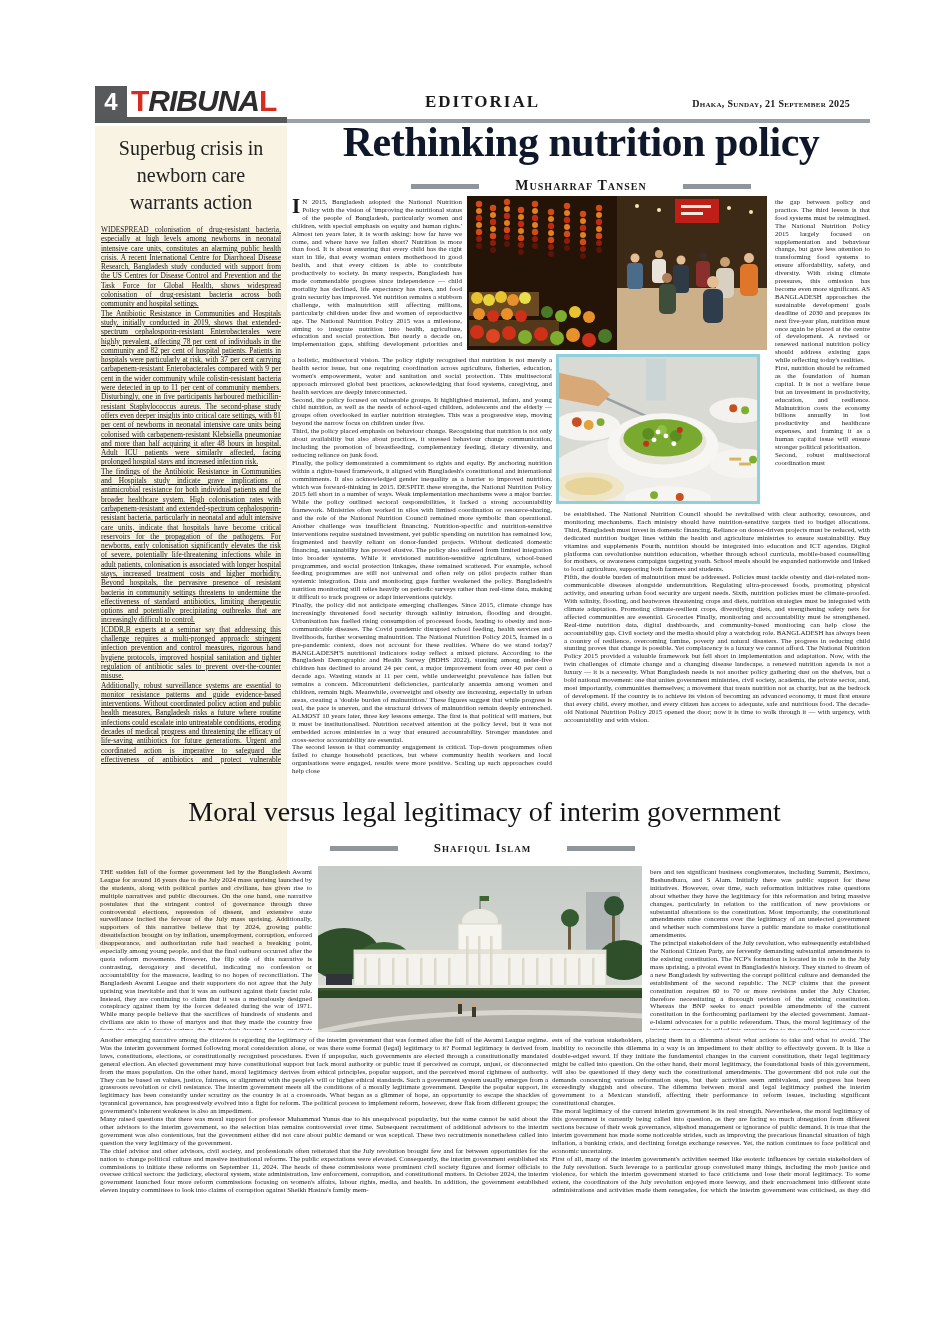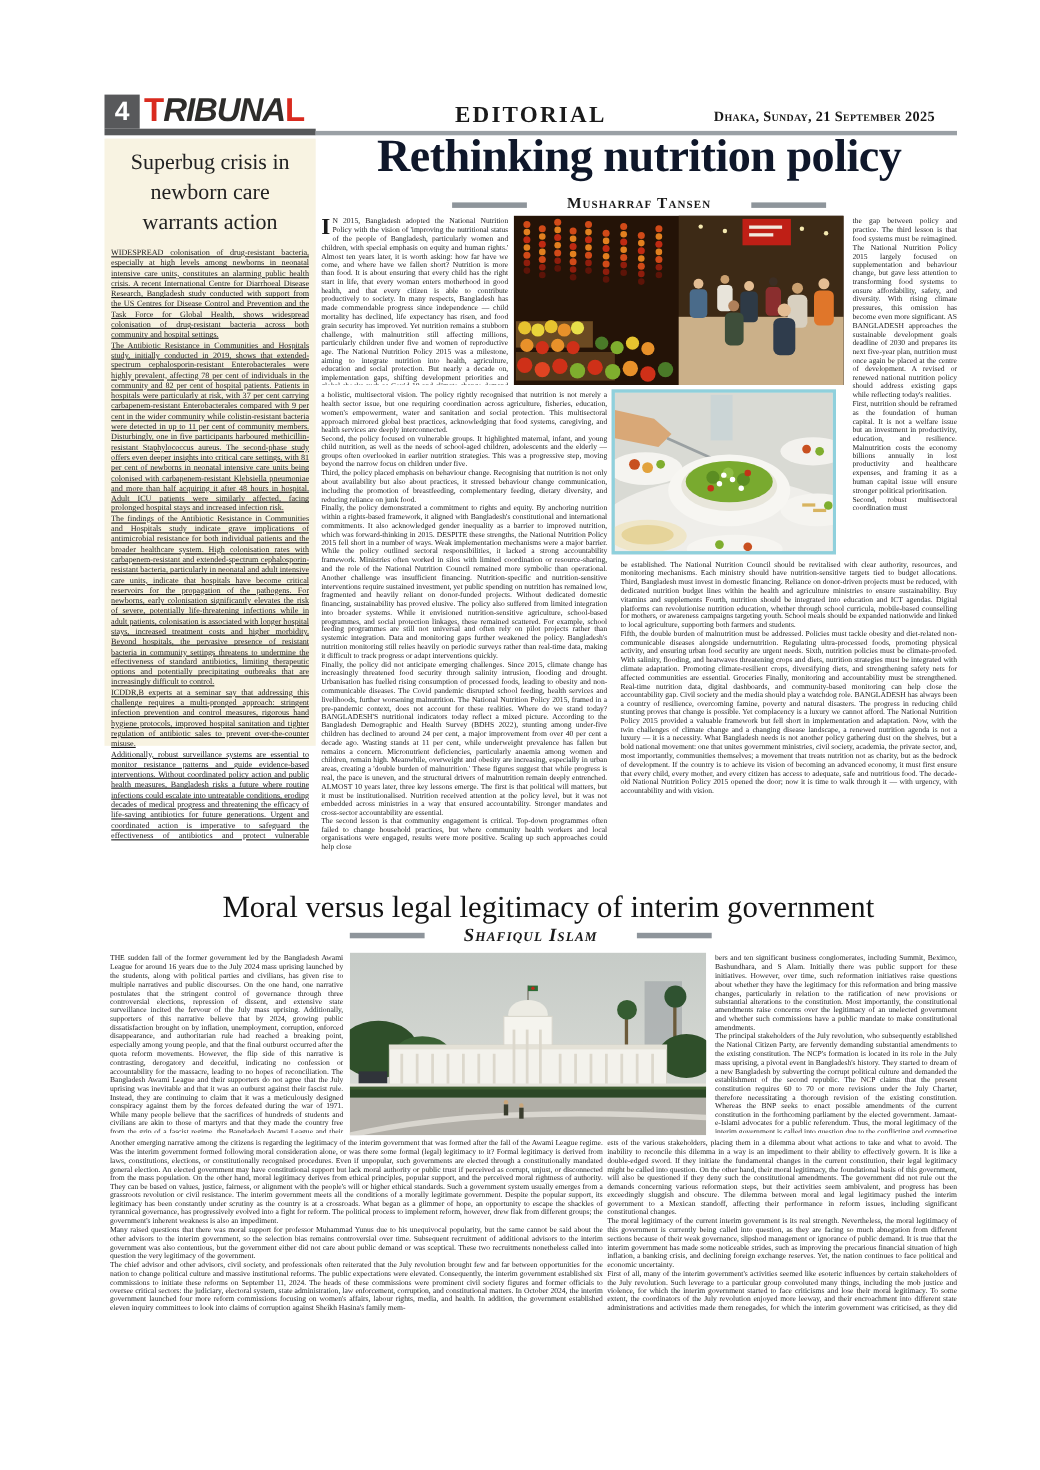--- a/index.html
+++ b/index.html
@@ -15,29 +15,29 @@
   
   #pagenum{left:95px;top:86px;width:32px;height:31px;background:#58595b;color:#fff;
     font-family:"Liberation Sans",sans-serif;font-weight:700;font-size:24px;
     display:flex;align-items:center;justify-content:center;}
   #logo{left:131px;top:80px;width:170px;height:38px;}
   #logo .tagline{position:absolute;top:0;left:78px;font-family:"Liberation Sans",sans-serif;
     font-size:8px;color:#8a8a8a;letter-spacing:.5px;margin-top:46px;}
   #logo .letters{position:absolute;top:6px;left:0;font-family:"Liberation Sans",sans-serif;
     font-weight:800;font-size:30px;letter-spacing:-1px;line-height:30px;}
   .red{color:#d92b1f;} .dark{color:#2e2d2b;font-style:italic;}
-  #section-title{left:95px;top:92px;width:775px;text-align:center;font-size:21px;
+  #section-title{left:95px;top:92px;width:775px;text-align:center;font-size:17px;
     font-weight:700;letter-spacing:2px;}
-  #dateline{left:570px;top:98px;width:280px;text-align:right;font-size:13px;
+  #dateline{left:570px;top:98px;width:280px;text-align:right;font-size:10px;
     font-weight:700;font-variant:small-caps;letter-spacing:.3px;}
   #rule-dark{left:95px;top:117px;width:192px;height:6px;background:#56585a;}
   #rule-light{left:287px;top:119px;width:583px;height:4px;background:#9aa0a5;}
 
   
-  #superbug-panel{left:95px;top:126px;width:192px;height:552px;background:#f8f3e2;
+  #superbug-panel{left:95px;top:126px;width:192px;height:823px;background:#f8f3e2;
     box-sizing:border-box;padding:9px 6px 22px 6px;}
   #superbug-title{font-size:20px;line-height:27px;text-align:center;font-weight:400;
     color:#222;margin:0 0 9px 0;}
   #superbug-body{height:540px;text-decoration:underline;}
 
   
   #nut-headline{left:292px;top:118px;width:578px;text-align:center;font-size:42px;
     line-height:48px;font-weight:700;letter-spacing:-.5px;color:#0f172a;}
   .byline-row{display:flex;align-items:center;justify-content:center;gap:36px;}
   #nut-byline-row{left:292px;top:178px;width:578px;}
@@ -49,21 +49,21 @@
   #nut-photo-salad{left:556px;top:354px;width:204px;height:150px;border:3px solid #8fd0dc;
     box-sizing:border-box;background:#e3e4e0;}
   #nut-colB{left:292px;top:356px;width:260px;height:432px;}
   #nut-colD{left:564px;top:510px;width:306px;height:278px;}
   .dropcap{float:left;font-size:21px;line-height:17px;padding-right:2px;font-weight:700;}
 
   
   #int-headline{left:95px;top:792px;width:775px;text-align:center;font-size:28px;
     line-height:36px;font-weight:400;color:#151515;}
   #int-byline-row{left:95px;top:840px;width:775px;}
-  #int-byline-row .byline-name{font-size:17px;font-style:italic;}
+  #int-byline-row .byline-name{font-size:13px;}
   #int-colL1{left:100px;top:868px;width:212px;height:162px;}
   #int-photo{left:318px;top:866px;width:324px;height:166px;}
   #int-colR1{left:650px;top:868px;width:220px;height:162px;}
   #int-colL2{left:100px;top:1036px;width:448px;height:158px;}
   #int-colR2{left:552px;top:1036px;width:318px;height:158px;}
   svg{display:block;}
 </style>
 </head>
 <body>
 
@@ -242,21 +242,21 @@
     <p>Finally, the policy demonstrated a commitment to rights and equity. By anchoring nutrition within a rights-based framework, it aligned with Bangladesh's constitutional and international commitments. It also acknowledged gender inequality as a barrier to improved nutrition, which was forward-thinking in 2015. DESPITE these strengths, the National Nutrition Policy 2015 fell short in a number of ways. Weak implementation mechanisms were a major barrier. While the policy outlined sectoral responsibilities, it lacked a strong accountability framework. Ministries often worked in silos with limited coordination or resource-sharing, and the role of the National Nutrition Council remained more symbolic than operational. Another challenge was insufficient financing. Nutrition-specific and nutrition-sensitive interventions require sustained investment, yet public spending on nutrition has remained low, fragmented and heavily reliant on donor-funded projects. Without dedicated domestic financing, sustainability has proved elusive. The policy also suffered from limited integration into broader systems. While it envisioned nutrition-sensitive agriculture, school-based programmes, and social protection linkages, these remained scattered. For example, school feeding programmes are still not universal and often rely on pilot projects rather than systemic integration. Data and monitoring gaps further weakened the policy. Bangladesh's nutrition monitoring still relies heavily on periodic surveys rather than real-time data, making it difficult to track progress or adapt interventions quickly.</p>
     <p>Finally, the policy did not anticipate emerging challenges. Since 2015, climate change has increasingly threatened food security through salinity intrusion, flooding and drought. Urbanisation has fuelled rising consumption of processed foods, leading to obesity and non-communicable diseases. The Covid pandemic disrupted school feeding, health services and livelihoods, further worsening malnutrition. The National Nutrition Policy 2015, framed in a pre-pandemic context, does not account for these realities. Where do we stand today? BANGLADESH'S nutritional indicators today reflect a mixed picture. According to the Bangladesh Demographic and Health Survey (BDHS 2022), stunting among under-five children has declined to around 24 per cent, a major improvement from over 40 per cent a decade ago. Wasting stands at 11 per cent, while underweight prevalence has fallen but remains a concern. Micronutrient deficiencies, particularly anaemia among women and children, remain high. Meanwhile, overweight and obesity are increasing, especially in urban areas, creating a 'double burden of malnutrition.' These figures suggest that while progress is real, the pace is uneven, and the structural drivers of malnutrition remain deeply entrenched. ALMOST 10 years later, three key lessons emerge. The first is that political will matters, but it must be institutionalised. Nutrition received attention at the policy level, but it was not embedded across ministries in a way that ensured accountability. Stronger mandates and cross-sector accountability are essential.</p>
     <p>The second lesson is that community engagement is critical. Top-down programmes often failed to change household practices, but where community health workers and local organisations were engaged, results were more positive. Scaling up such approaches could help close</p>
   </div>
 
   <div class="abs bodytxt just" id="nut-colD">
     <p>be established. The National Nutrition Council should be revitalised with clear authority, resources, and monitoring mechanisms. Each ministry should have nutrition-sensitive targets tied to budget allocations. Third, Bangladesh must invest in domestic financing. Reliance on donor-driven projects must be reduced, with dedicated nutrition budget lines within the health and agriculture ministries to ensure sustainability. Buy vitamins and supplements Fourth, nutrition should be integrated into education and ICT agendas. Digital platforms can revolutionise nutrition education, whether through school curricula, mobile-based counselling for mothers, or awareness campaigns targeting youth. School meals should be expanded nationwide and linked to local agriculture, supporting both farmers and students.</p>
     <p>Fifth, the double burden of malnutrition must be addressed. Policies must tackle obesity and diet-related non-communicable diseases alongside undernutrition. Regulating ultra-processed foods, promoting physical activity, and ensuring urban food security are urgent needs. Sixth, nutrition policies must be climate-proofed. With salinity, flooding, and heatwaves threatening crops and diets, nutrition strategies must be integrated with climate adaptation. Promoting climate-resilient crops, diversifying diets, and strengthening safety nets for affected communities are essential. Groceries Finally, monitoring and accountability must be strengthened. Real-time nutrition data, digital dashboards, and community-based monitoring can help close the accountability gap. Civil society and the media should play a watchdog role. BANGLADESH has always been a country of resilience, overcoming famine, poverty and natural disasters. The progress in reducing child stunting proves that change is possible. Yet complacency is a luxury we cannot afford. The National Nutrition Policy 2015 provided a valuable framework but fell short in implementation and adaptation. Now, with the twin challenges of climate change and a changing disease landscape, a renewed nutrition agenda is not a luxury — it is a necessity. What Bangladesh needs is not another policy gathering dust on the shelves, but a bold national movement: one that unites government ministries, civil society, academia, the private sector, and, most importantly, communities themselves; a movement that treats nutrition not as charity, but as the bedrock of development. If the country is to achieve its vision of becoming an advanced economy, it must first ensure that every child, every mother, and every citizen has access to adequate, safe and nutritious food. The decade-old National Nutrition Policy 2015 opened the door; now it is time to walk through it — with urgency, with accountability and with vision.</p>
   </div>
 
-  <h1 class="abs" id="int-headline" style="margin:16px;">Moral versus legal legitimacy of interim government</h1>
+  <h1 class="abs" id="int-headline" style="margin:2px;">Moral versus legal legitimacy of interim government</h1>
 
   <div class="abs byline-row" id="int-byline-row">
     <span class="byline-bar"></span>
     <span class="byline-name">Shafiqul Islam</span>
     <span class="byline-bar"></span>
   </div>
 
   <div class="abs bodytxt just" id="int-colL1">
     <p>THE sudden fall of the former government led by the Bangladesh Awami League for around 16 years due to the July 2024 mass uprising launched by the students, along with political parties and civilians, has given rise to multiple narratives and public discourses. On the one hand, one narrative postulates that the stringent control of governance through three controversial elections, repression of dissent, and extensive state surveillance incited the fervour of the July mass uprising. Additionally, supporters of this narrative believe that by 2024, growing public dissatisfaction brought on by inflation, unemployment, corruption, enforced disappearance, and authoritarian rule had reached a breaking point, especially among young people, and that the final outburst occurred after the quota reform movements. However, the flip side of this narrative is contrasting, derogatory and deceitful, indicating no confession or accountability for the massacre, leading to no hopes of reconciliation. The Bangladesh Awami League and their supporters do not agree that the July uprising was inevitable and that it was an outburst against their fascist rule. Instead, they are continuing to claim that it was a meticulously designed conspiracy against them by the forces defeated during the war of 1971. While many people believe that the sacrifices of hundreds of students and civilians are akin to those of martyrs and that they made the country free from the grip of a fascist regime, the Bangladesh Awami League and their allies believe that those who led the July uprising causing their fall are renegades. The contrasting and competing narratives on the question of whether it was a mass uprising against a tyrannical government or a conspiracy against the tyrant will undoubtedly have a lasting future in Bangladesh.</p>
   </div>

